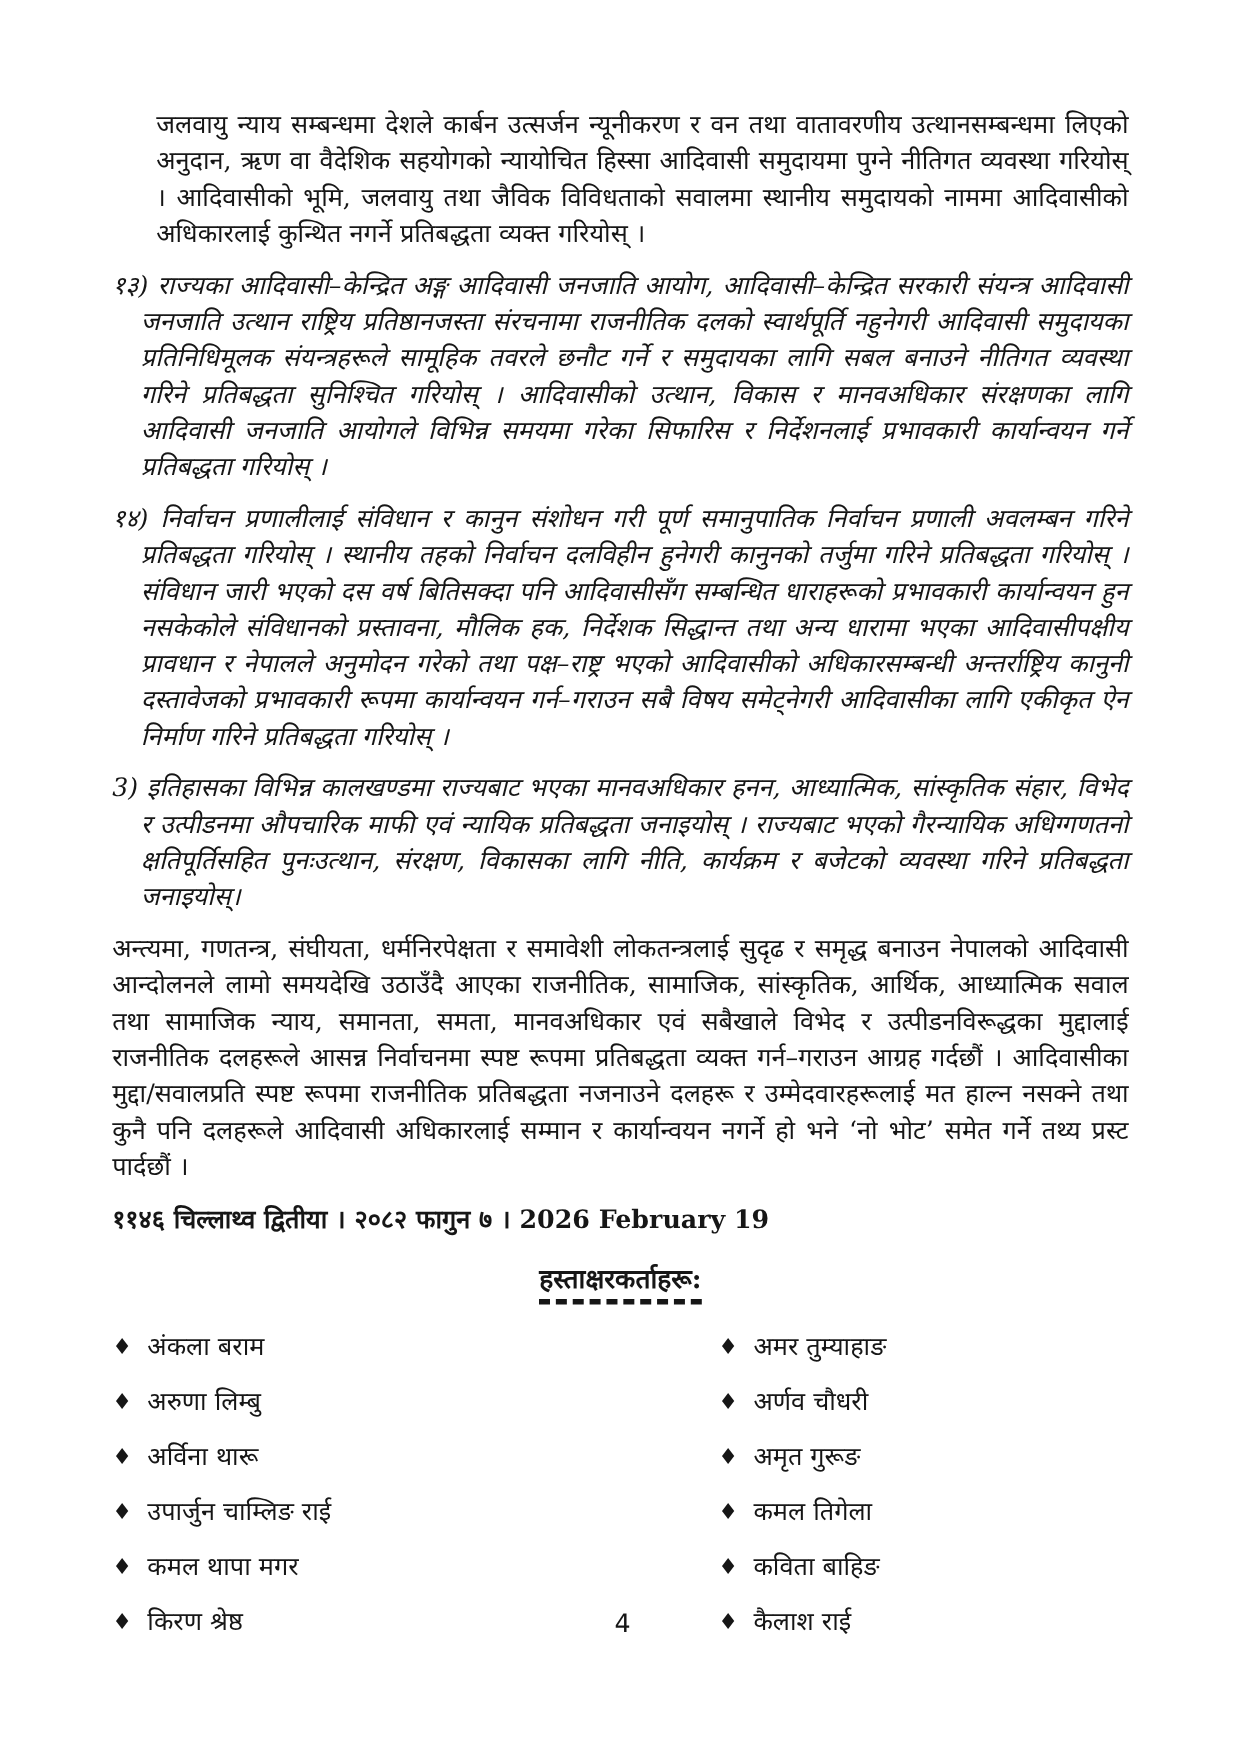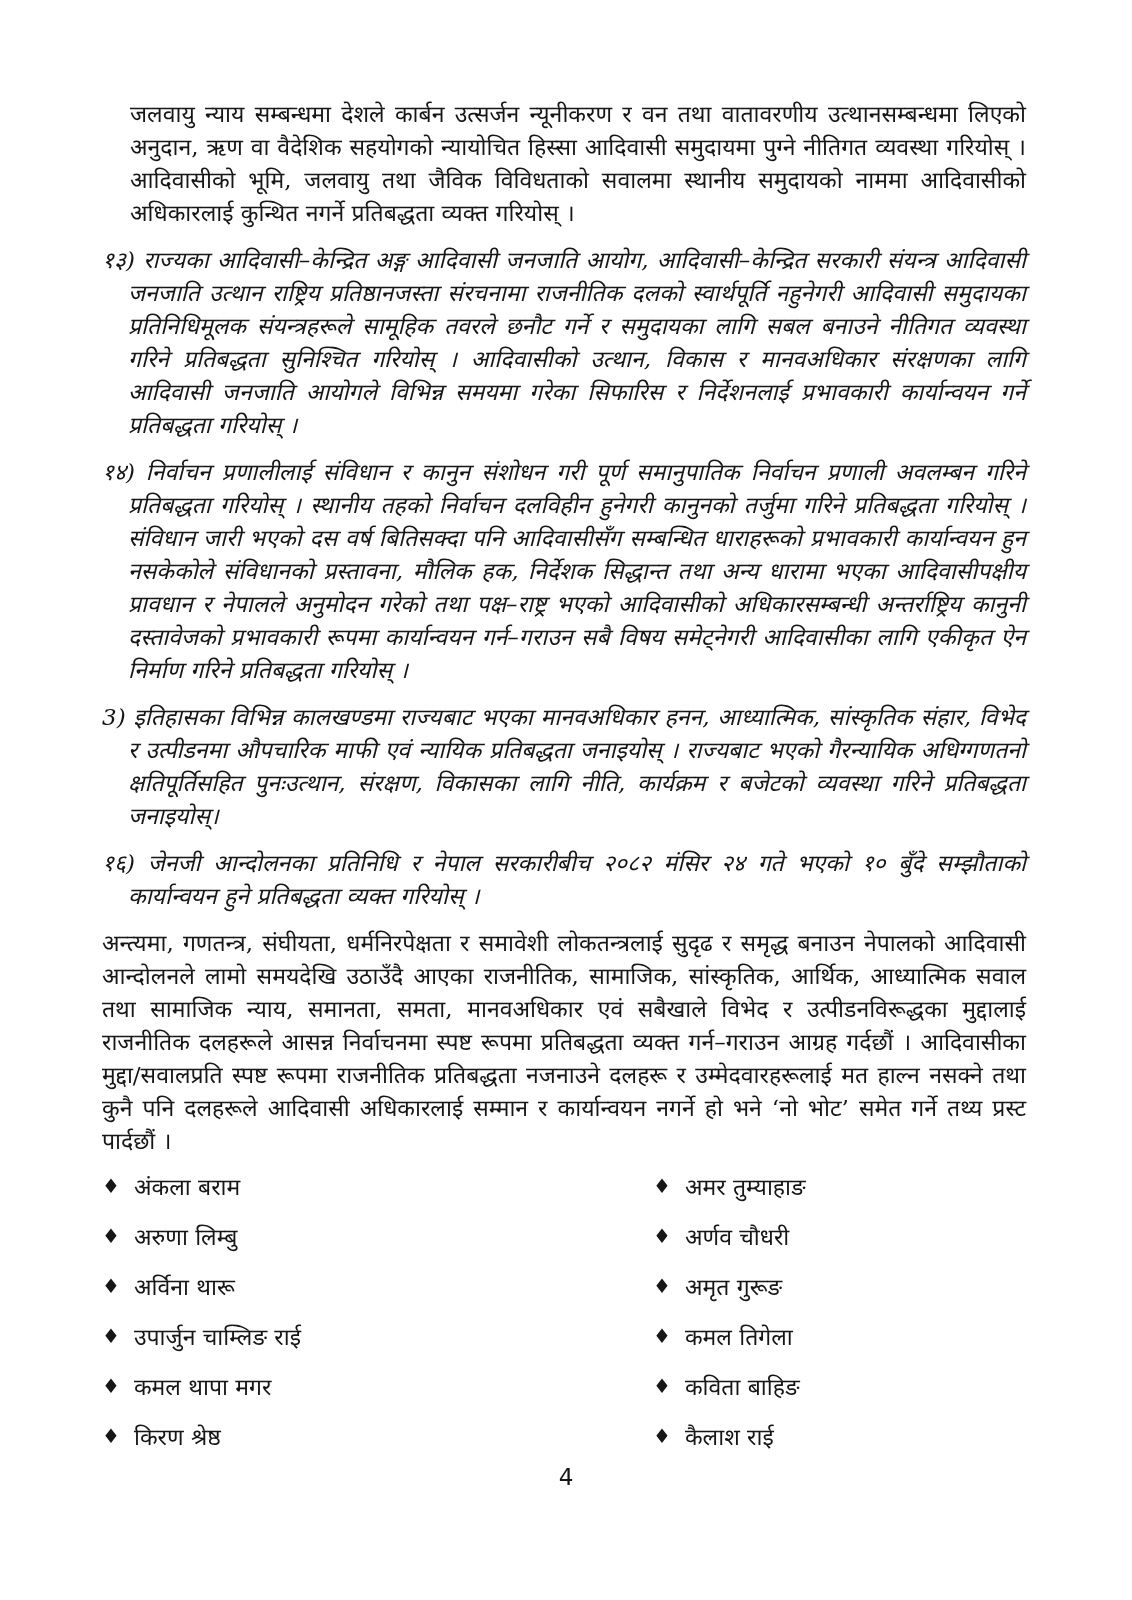--- a/index.html
+++ b/index.html
@@ -15,21 +15,21 @@
     width: 1132px; height: 1600px;
     padding: 98px 106px 0 102px;
     position: relative;
   }
   .body-text {
     font-size: 23px;
     line-height: 33px;
     text-align: justify;
     margin: 0 0 14px 0;
   }
-  .cont { margin-left: 28px; }
+  .cont { margin-left: 40px; }
   .item { padding-left: 26px; text-indent: -26px; font-style: italic; }
   .date-line {
     font-size: 23px;
     line-height: 33px;
     font-weight: bold;
     margin: 8px 0 0 0;
   }
   .sign-heading-wrap { text-align: center; margin: 20px 0 24px 0; }
   .sign-heading {
     font-size: 24px;
@@ -64,25 +64,28 @@
 <div class="page">
 
   <p class="body-text cont">जलवायु न्याय सम्बन्धमा देशले कार्बन उत्सर्जन न्यूनीकरण र वन तथा वातावरणीय उत्थानसम्बन्धमा लिएको अनुदान, ऋण वा वैदेशिक सहयोगको न्यायोचित हिस्सा आदिवासी समुदायमा पुग्ने नीतिगत व्यवस्था गरियोस् । आदिवासीको भूमि, जलवायु तथा जैविक विविधताको सवालमा स्थानीय समुदायको नाममा आदिवासीको अधिकारलाई कुन्थित नगर्ने प्रतिबद्धता व्यक्त गरियोस् ।</p>
 
   <p class="body-text item"><span>१३)</span> <span>राज्यका आदिवासी–केन्द्रित अङ्ग आदिवासी जनजाति आयोग, आदिवासी–केन्द्रित सरकारी संयन्त्र आदिवासी जनजाति उत्थान राष्ट्रिय प्रतिष्ठानजस्ता संरचनामा राजनीतिक दलको स्वार्थपूर्ति नहुनेगरी आदिवासी समुदायका प्रतिनिधिमूलक संयन्त्रहरूले सामूहिक तवरले छनौट गर्ने र समुदायका लागि सबल बनाउने नीतिगत व्यवस्था गरिने प्रतिबद्धता सुनिश्चित गरियोस् । आदिवासीको उत्थान, विकास र मानवअधिकार संरक्षणका लागि आदिवासी जनजाति आयोगले विभिन्न समयमा गरेका सिफारिस र निर्देशनलाई प्रभावकारी कार्यान्वयन गर्ने प्रतिबद्धता गरियोस् ।</span></p>
 
   <p class="body-text item"><span>१४)</span> <span>निर्वाचन प्रणालीलाई संविधान र कानुन संशोधन गरी पूर्ण समानुपातिक निर्वाचन प्रणाली अवलम्बन गरिने प्रतिबद्धता गरियोस् । स्थानीय तहको निर्वाचन दलविहीन हुनेगरी कानुनको तर्जुमा गरिने प्रतिबद्धता गरियोस् । संविधान जारी भएको दस वर्ष बितिसक्दा पनि आदिवासीसँग सम्बन्धित धाराहरूको प्रभावकारी कार्यान्वयन हुन नसकेकोले संविधानको प्रस्तावना, मौलिक हक, निर्देशक सिद्धान्त तथा अन्य धारामा भएका आदिवासीपक्षीय प्रावधान र नेपालले अनुमोदन गरेको तथा पक्ष–राष्ट्र भएको आदिवासीको अधिकारसम्बन्धी अन्तर्राष्ट्रिय कानुनी दस्तावेजको प्रभावकारी रूपमा कार्यान्वयन गर्न–गराउन सबै विषय समेट्नेगरी आदिवासीका लागि एकीकृत ऐन निर्माण गरिने प्रतिबद्धता गरियोस् ।</span></p>
 
   <p class="body-text item"><span>3)</span> <span>इतिहासका विभिन्न कालखण्डमा राज्यबाट भएका मानवअधिकार हनन, आध्यात्मिक, सांस्कृतिक संहार, विभेद र उत्पीडनमा औपचारिक माफी एवं न्यायिक प्रतिबद्धता जनाइयोस् । राज्यबाट भएको गैरन्यायिक अधिग्गणतनो क्षतिपूर्तिसहित पुनःउत्थान, संरक्षण, विकासका लागि नीति, कार्यक्रम र बजेटको व्यवस्था गरिने प्रतिबद्धता जनाइयोस्।</span></p>
 
-  <p class="body-text item"><span>१६)</span> <span>जेनजी आन्दोलनका प्रतिनिधि र नेपाल सरकारीबीच २०८२ मंसिर २४ गते भएको १० बुँदे सम्झौताको कार्यान्वयन हुने प्रतिबद्धता व्यक्त गरियोस् ।</span></p>
 
   <p class="body-text">अन्त्यमा, गणतन्त्र, संघीयता, धर्मनिरपेक्षता र समावेशी लोकतन्त्रलाई सुदृढ र समृद्ध बनाउन नेपालको आदिवासी आन्दोलनले लामो समयदेखि उठाउँदै आएका राजनीतिक, सामाजिक, सांस्कृतिक, आर्थिक, आध्यात्मिक सवाल तथा सामाजिक न्याय, समानता, समता, मानवअधिकार एवं सबैखाले विभेद र उत्पीडनविरूद्धका मुद्दालाई राजनीतिक दलहरूले आसन्न निर्वाचनमा स्पष्ट रूपमा प्रतिबद्धता व्यक्त गर्न–गराउन आग्रह गर्दछौं । आदिवासीका मुद्दा/सवालप्रति स्पष्ट रूपमा राजनीतिक प्रतिबद्धता नजनाउने दलहरू र उम्मेदवारहरूलाई मत हाल्न नसक्ने तथा कुनै पनि दलहरूले आदिवासी अधिकारलाई सम्मान र कार्यान्वयन नगर्ने हो भने ‘नो भोट’ समेत गर्ने तथ्य प्रस्ट पार्दछौं ।</p>
 
+  <p class="date-line">११४६ चिल्लाथ्व द्वितीया । २०८२ फागुन ७ । 2026 February 19</p>
 
+  <div class="sign-heading-wrap">
+    <span class="sign-heading">हस्ताक्षरकर्ताहरू:</span>
+  </div>
 
   <div class="columns">
     <ul class="col col-left">
       <li class="sig">
           <span class="bullet">♦</span>
           <span>अंकला बराम</span>
         </li>
       <li class="sig">
           <span class="bullet">♦</span>
           <span>अरुणा लिम्बु</span>

